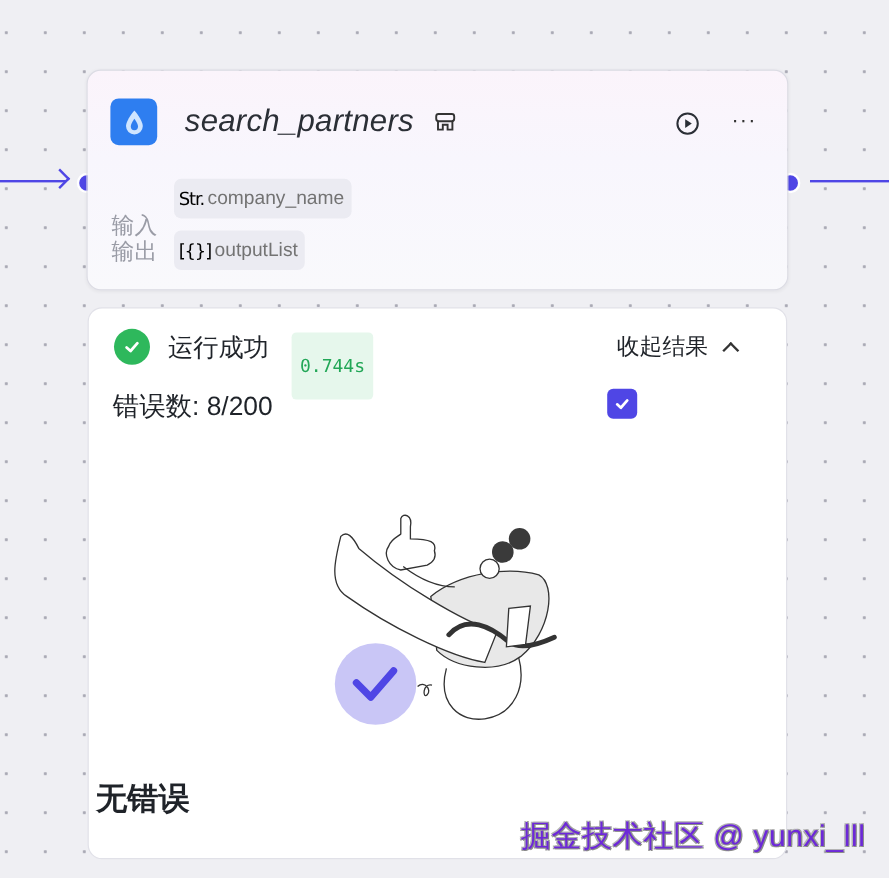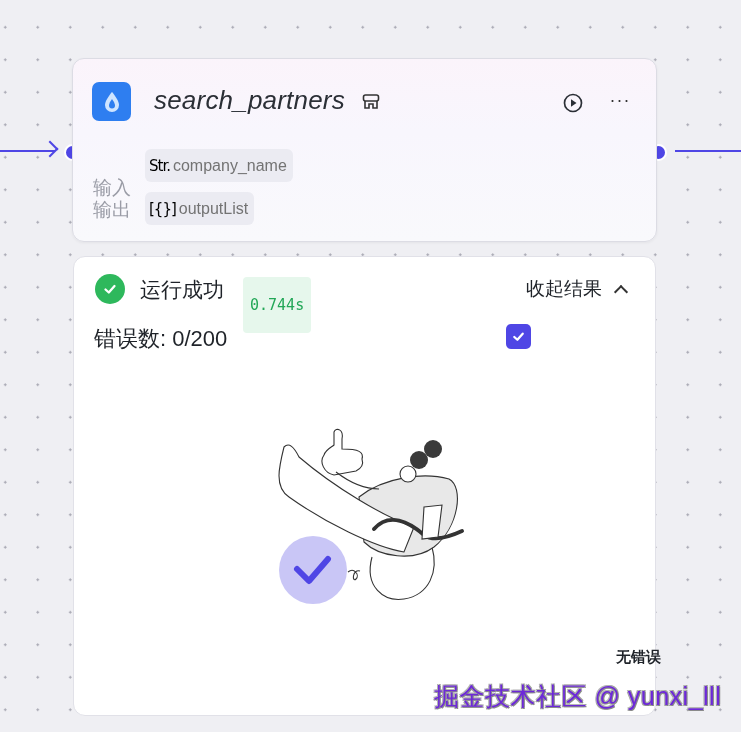--- a/index.html
+++ b/index.html
@@ -37,28 +37,28 @@
   .io-type { font-size:15px; color:#000000; margin-right:3px; font-family:"DejaVu Sans",sans-serif; letter-spacing:-1px; }
   .io-name { font-size:16px; color:#737373; }
 
   .result-card {
     position:absolute; left:73px; top:256px; width:583px; height:460px;
     background:#fff; border:1px solid #e1e1e8; border-radius:12px; box-sizing:border-box;
   }
   .status-icon { position:absolute; left:21px; top:17px; width:30px; height:30px; border-radius:50%; background:#2eb85c; display:flex; align-items:center; justify-content:center; }
   .status-text { position:absolute; left:66px; top:19px; font-size:21px; color:#1f2329; }
   .time-badge { position:absolute; left:169px; top:20px; height:24px; padding:16px 7px; background:#e6f7ec; color:#22a757; border-radius:4px; font-size:15px; line-height:24px; font-family:"DejaVu Sans Mono",monospace; }
-  .collapse-btn { position:absolute; left:452px; top:19px; font-size:19px; color:#1f2329; cursor:pointer; display:flex; align-items:center; }
+  .collapse-btn { position:absolute; left:440px; top:19px; font-size:19px; color:#1f2329; cursor:pointer; display:flex; align-items:center; }
   .chev { display:inline-block; width:8px; height:8px; border-left:2px solid #333; border-top:2px solid #333; transform:rotate(45deg); margin-left:14px; margin-top:6px; }
   .err-count { position:absolute; left:20px; top:67px; font-size:22px; color:#1f2329; }
   .only-err { position:absolute; left:432px; top:67px; display:flex; align-items:center; cursor:pointer; }
   .checkbox { width:25px; height:25px; border-radius:5px; background:#4f46e5; display:flex; align-items:center; justify-content:center; margin-right:14px; }
   .only-err-label { font-size:22px; color:#1f2329; }
   .illustration { position:absolute; left:190px; top:170px; width:210px; height:180px; }
-  .no-error { position:absolute; left:0; width:100%; top:391px; text-align:right; font-size:15px; font-weight:bold; color:#1f2329; padding-right:0; box-sizing:border-box; }
+  .no-error { position:absolute; left:0; width:100%; top:391px; text-align:left; font-size:26px; font-weight:bold; color:#1f2329; padding-right:0; box-sizing:border-box; }
   .no-error span { position:relative; left:6px; }
 
   .watermark { position:absolute; left:434px; top:680px; font-size:25px; color:#6d28d9; text-shadow:1px 1px 0 #8a8a8a,-1px -1px 0 #b5b5b5,1px -1px 0 #a0a0a0,-1px 1px 0 #a0a0a0; letter-spacing:0.5px; }
 </style>
 </head>
 <body>
 
 <div class="edge edge-in"></div>
 <div class="arrow-head"></div>
 <div class="port port-in"></div>
@@ -104,21 +104,21 @@
     <svg width="16" height="16" viewBox="0 0 16 16">
         <path d="M3.5 8.5 L6.8 11.5 L12.5 5" fill="none" stroke="#fff" stroke-width="2.3" stroke-linecap="round" stroke-linejoin="round"></path>
       </svg>
   </div>
   <div class="status-text">运行成功</div>
   <div class="time-badge">0.744s</div>
   <div class="collapse-btn">
     <span>收起结果</span>
     <span class="chev"></span>
   </div>
-  <div class="err-count">错误数: 0/200</div>
+  <div class="err-count">错误数: 8/200</div>
   <div class="only-err">
     <div class="checkbox">
       <svg width="15" height="15" viewBox="0 0 16 16">
           <path d="M3.5 8.5 L6.8 11.5 L12.5 5" fill="none" stroke="#fff" stroke-width="2.4" stroke-linecap="round" stroke-linejoin="round"></path>
         </svg>
     </div>
   </div>
 
   <div class="illustration">
     <svg width="210" height="180" viewBox="0 0 210 180" fill="none" stroke="#333" stroke-width="1.1">

